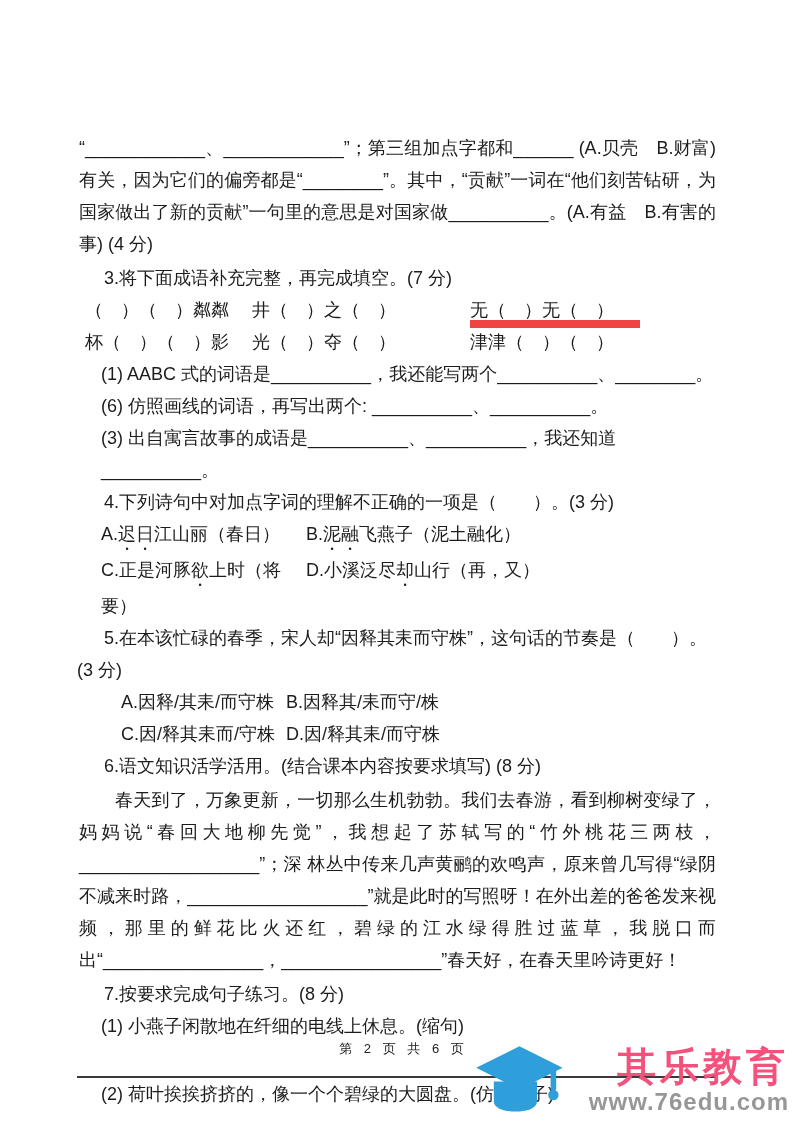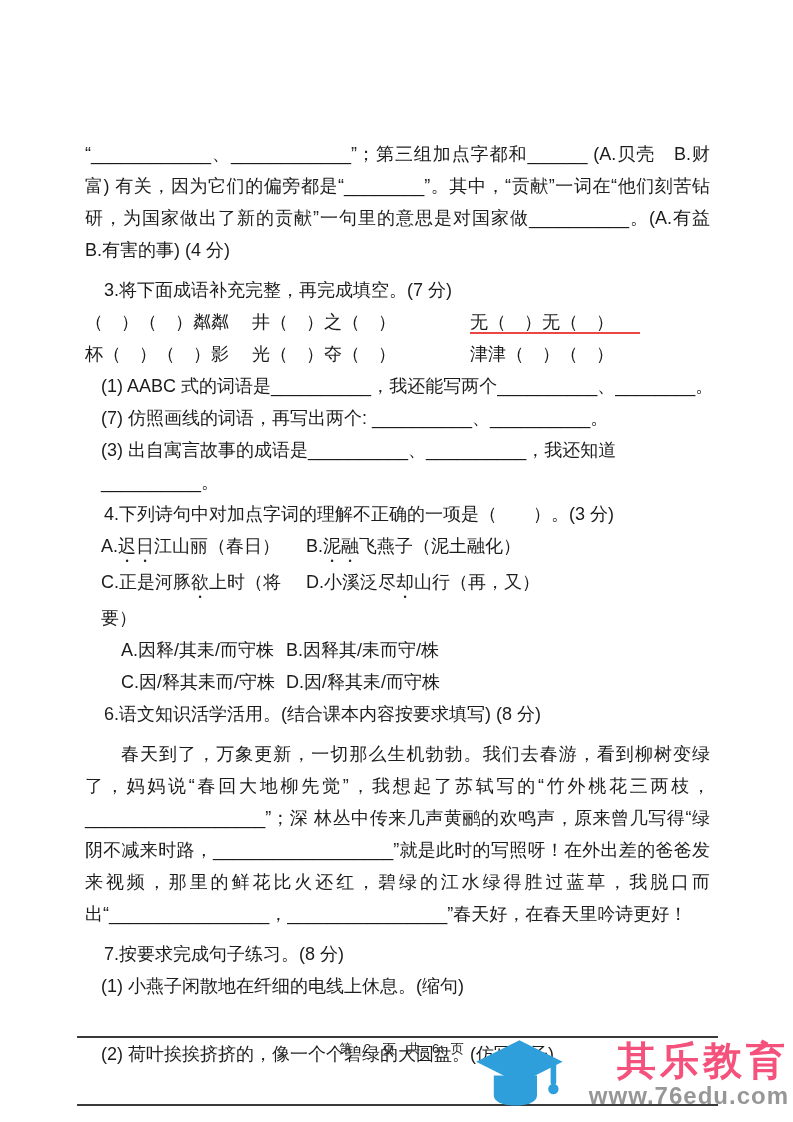--- a/index.html
+++ b/index.html
@@ -8,49 +8,49 @@
     background:#ffffff;
     font-family:"Liberation Sans","DejaVu Sans",sans-serif;
     color:#1c1c1c;
     position:relative;
     overflow:hidden;
   }
   .content {
     position:absolute; top:130px; left:77px; width:641px;
     font-size:18px; line-height:32px;
   }
-  .para { margin:8px; text-align:justify; }
+  .para { margin:2px; text-align:justify; }
   .indent2 { text-indent:2em; }
   .q-title { text-indent:1.5em; }
   .sub-line { padding-left:24px; }
   .idiom-row { display:flex; padding-left:8px;align-items:flex-end; }
   .idiom-row .c1 { width:167px; }
   .idiom-row .c2 { width:218px; }
   .idiom-row .c3 { flex:1; }
-  .underlined { border-bottom:2px solid #ef4444; padding-right:26px; align-self:flex-start; }
+  .underlined { border-bottom:8px solid #ef4444; padding-right:26px; align-self:flex-start; }
   .two-col { display:flex; padding-left:24px; }
   .two-col .colA-w { width:205px; }
   .two-col .colA-n { width:165px;margin-left:20px; }
   .two-col .colB { flex:1; }
   .em-dots {
     -webkit-text-emphasis:filled dot #222;
     text-emphasis:filled dot #222;
     -webkit-text-emphasis-position:under right;
     text-emphasis-position:under right;
   }
   .answer-line {
     height:34px;
     border-bottom:2px solid #3a3a3a;
   }
   .page-num {
     position:absolute; bottom:64px; left:14px; right:0;
     text-align:center; font-size:13px; letter-spacing:4px; color:#222;
   }
   .logo {
-    position:absolute; right:4px; bottom:8px;
+    position:absolute; right:4px; bottom:2px;
     display:flex; align-items:center; gap:20px;
   }
   .logo-text { display:flex; flex-direction:column; align-items:flex-end; line-height:1.1; }
   .logo-name { font-size:39px; font-weight:bold; letter-spacing:4px; }
   .logo-url { font-size:24px; font-weight:bold; letter-spacing:1px; }
   .cap-svg { display:block; }
 </style>
 </head>
 <body>
 
@@ -63,33 +63,34 @@
     <span class="c1">（　）（　）粼粼</span>
     <span class="c2">井（　）之（　）</span>
     <span class="c3"><span class="underlined">无（　）无（　）</span></span>
   </div>
   <div class="idiom-row">
     <span class="c1">杯（　）（　）影</span>
     <span class="c2">光（　）夺（　）</span>
     <span class="c3">津津（　）（　）</span>
   </div>
   <div class="sub-line">(1) AABC 式的词语是__________，我还能写两个__________、________。</div>
-  <div class="sub-line">(7) 仿照画线的词语，再写出两个: __________、__________。</div>
+  <div class="sub-line">(6) 仿照画线的词语，再写出两个: __________、__________。</div>
   <div class="sub-line">(3) 出自寓言故事的成语是__________、__________，我还知道__________。</div>
 
   <div class="q-title">4.下列诗句中对加点字词的理解不正确的一项是（　　）。(3 分)</div>
   <div class="two-col">
     <span class="colA-w"><span>A.</span><span class="em-dots">迟日</span><span>江山丽（春日）</span></span>
     <span class="colB"><span>B.</span><span class="em-dots">泥融</span><span>飞燕子（泥土融化）</span></span>
   </div>
   <div class="two-col">
     <span class="colA-w"><span>C.正是河豚</span><span class="em-dots">欲</span><span>上时（将要）</span></span>
     <span class="colB"><span>D.小溪泛尽</span><span class="em-dots">却</span><span>山行（再，又）</span></span>
   </div>
 
+  <div class="q-title">5.在本该忙碌的春季，宋人却“因释其耒而守株”，这句话的节奏是（　　）。(3 分)</div>
   <div class="two-col">
     <span class="colA-n">A.因释/其耒/而守株</span>
     <span class="colB">B.因释其/耒而守/株</span>
   </div>
   <div class="two-col">
     <span class="colA-n">C.因/释其耒而/守株</span>
     <span class="colB">D.因/释其耒/而守株</span>
   </div>
 
   <div class="q-title">6.语文知识活学活用。(结合课本内容按要求填写) (8 分)</div>

